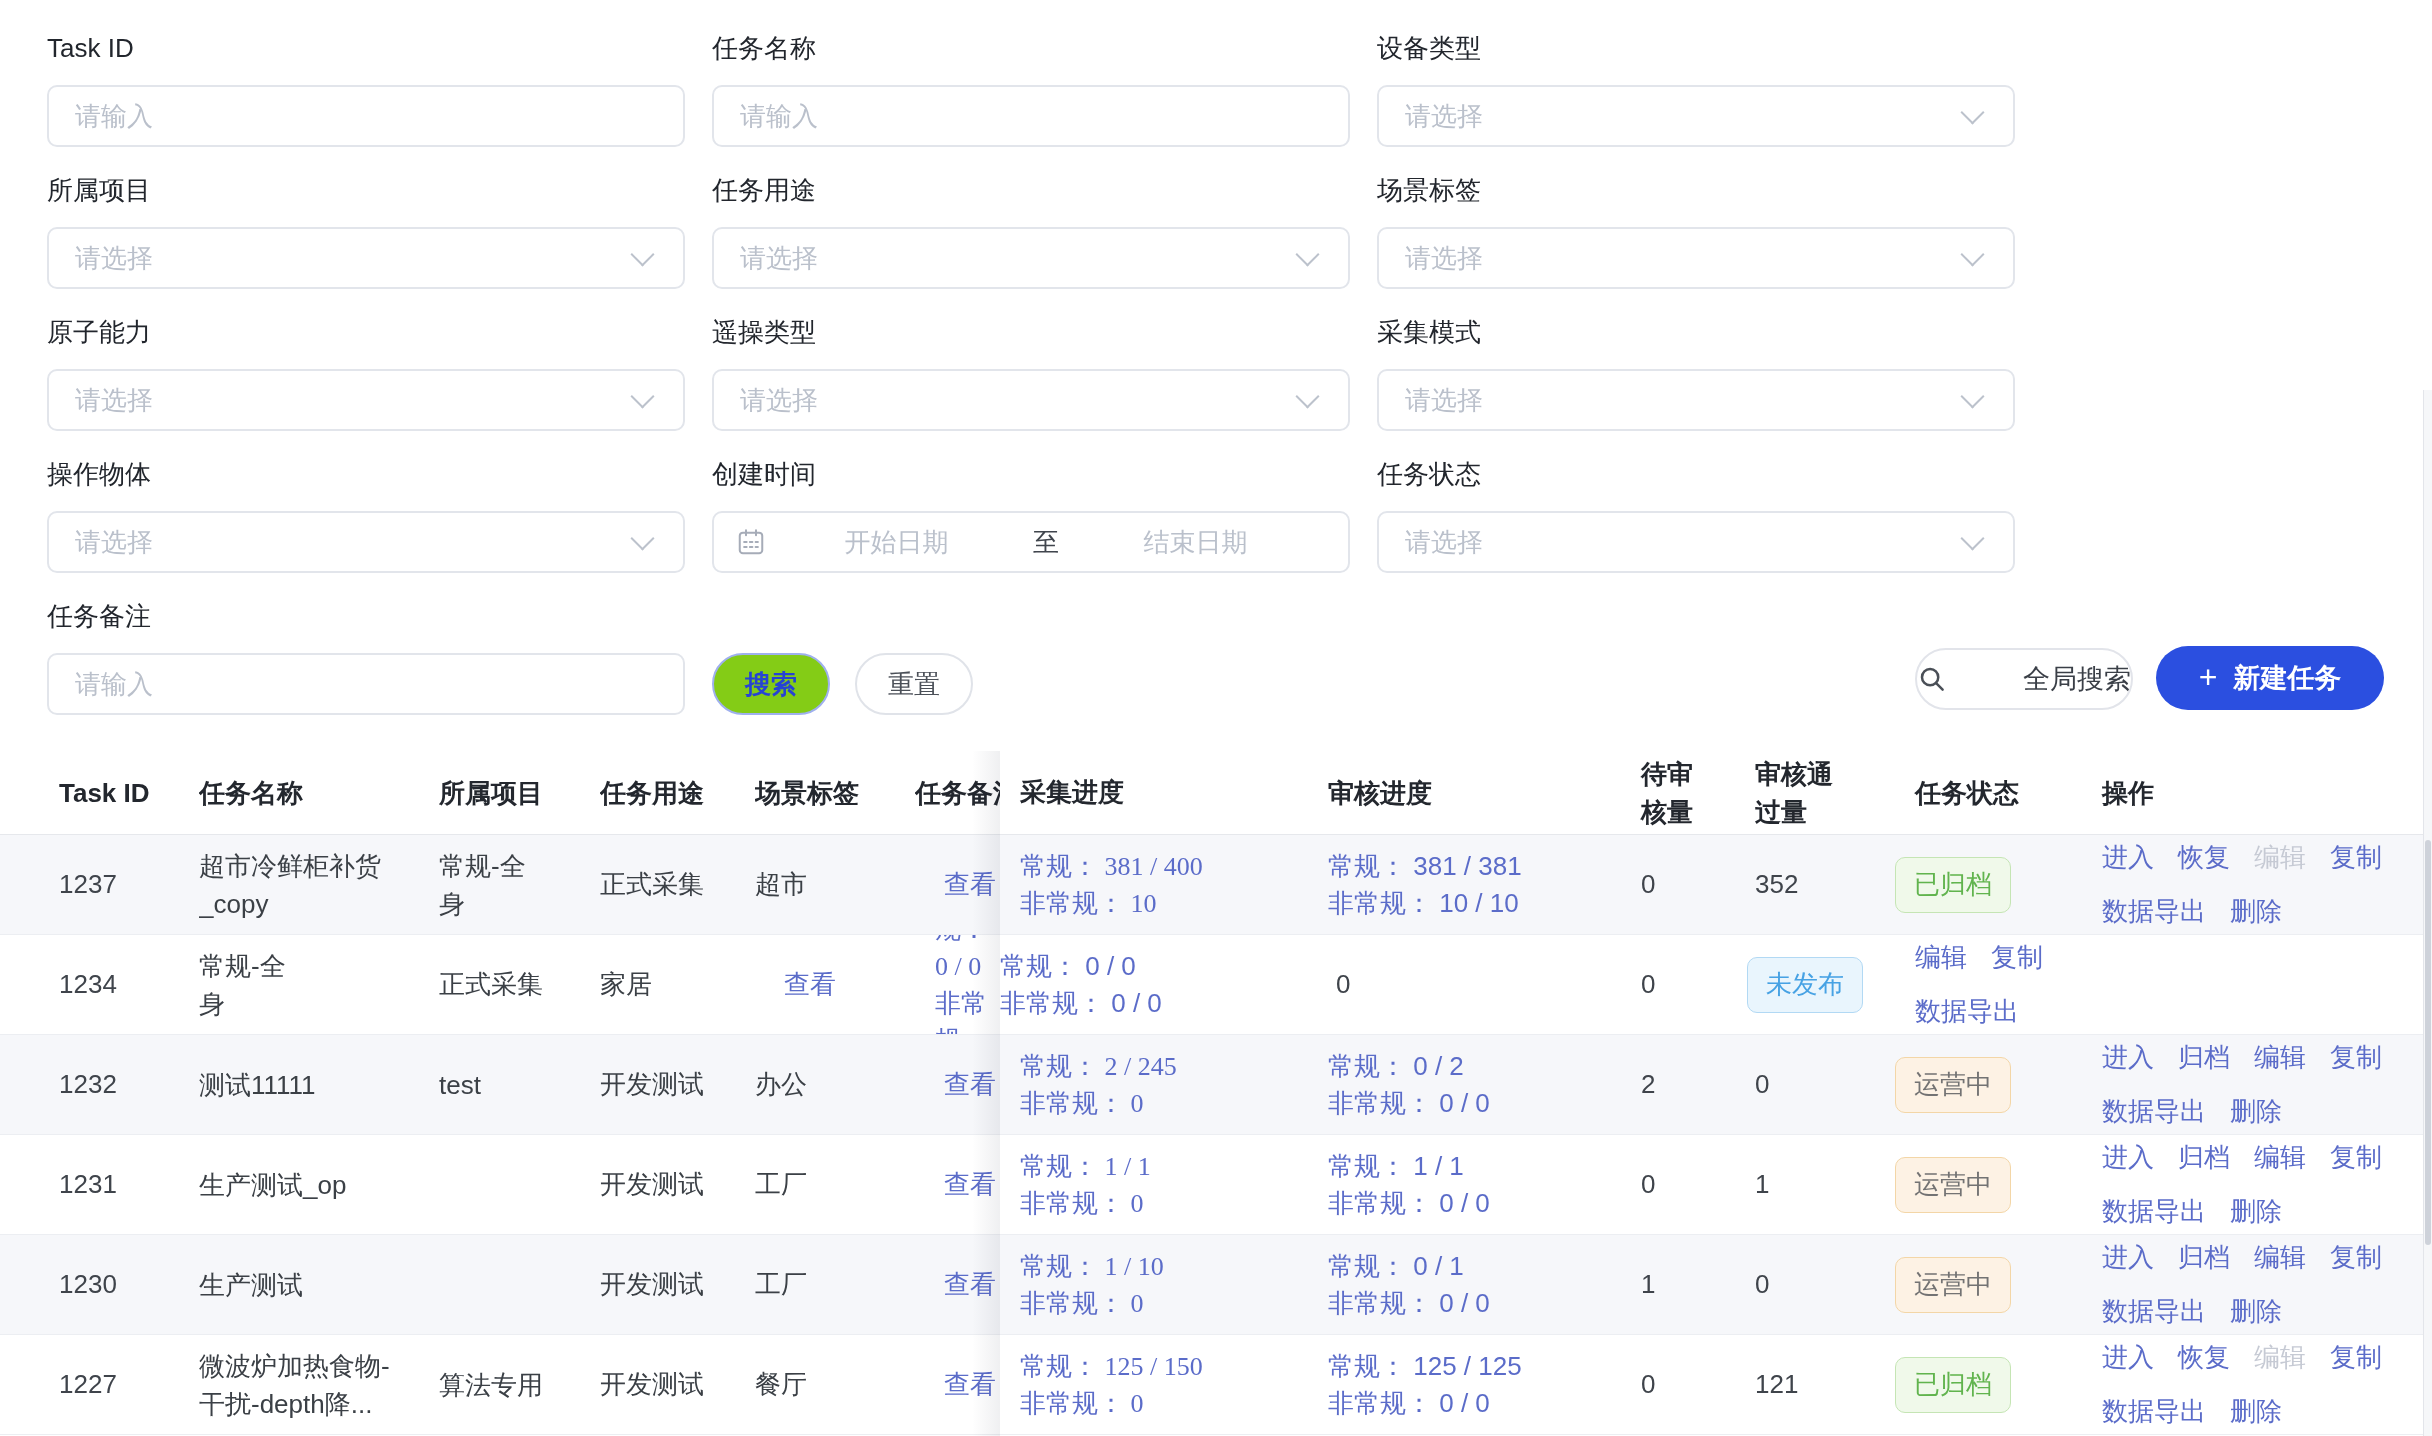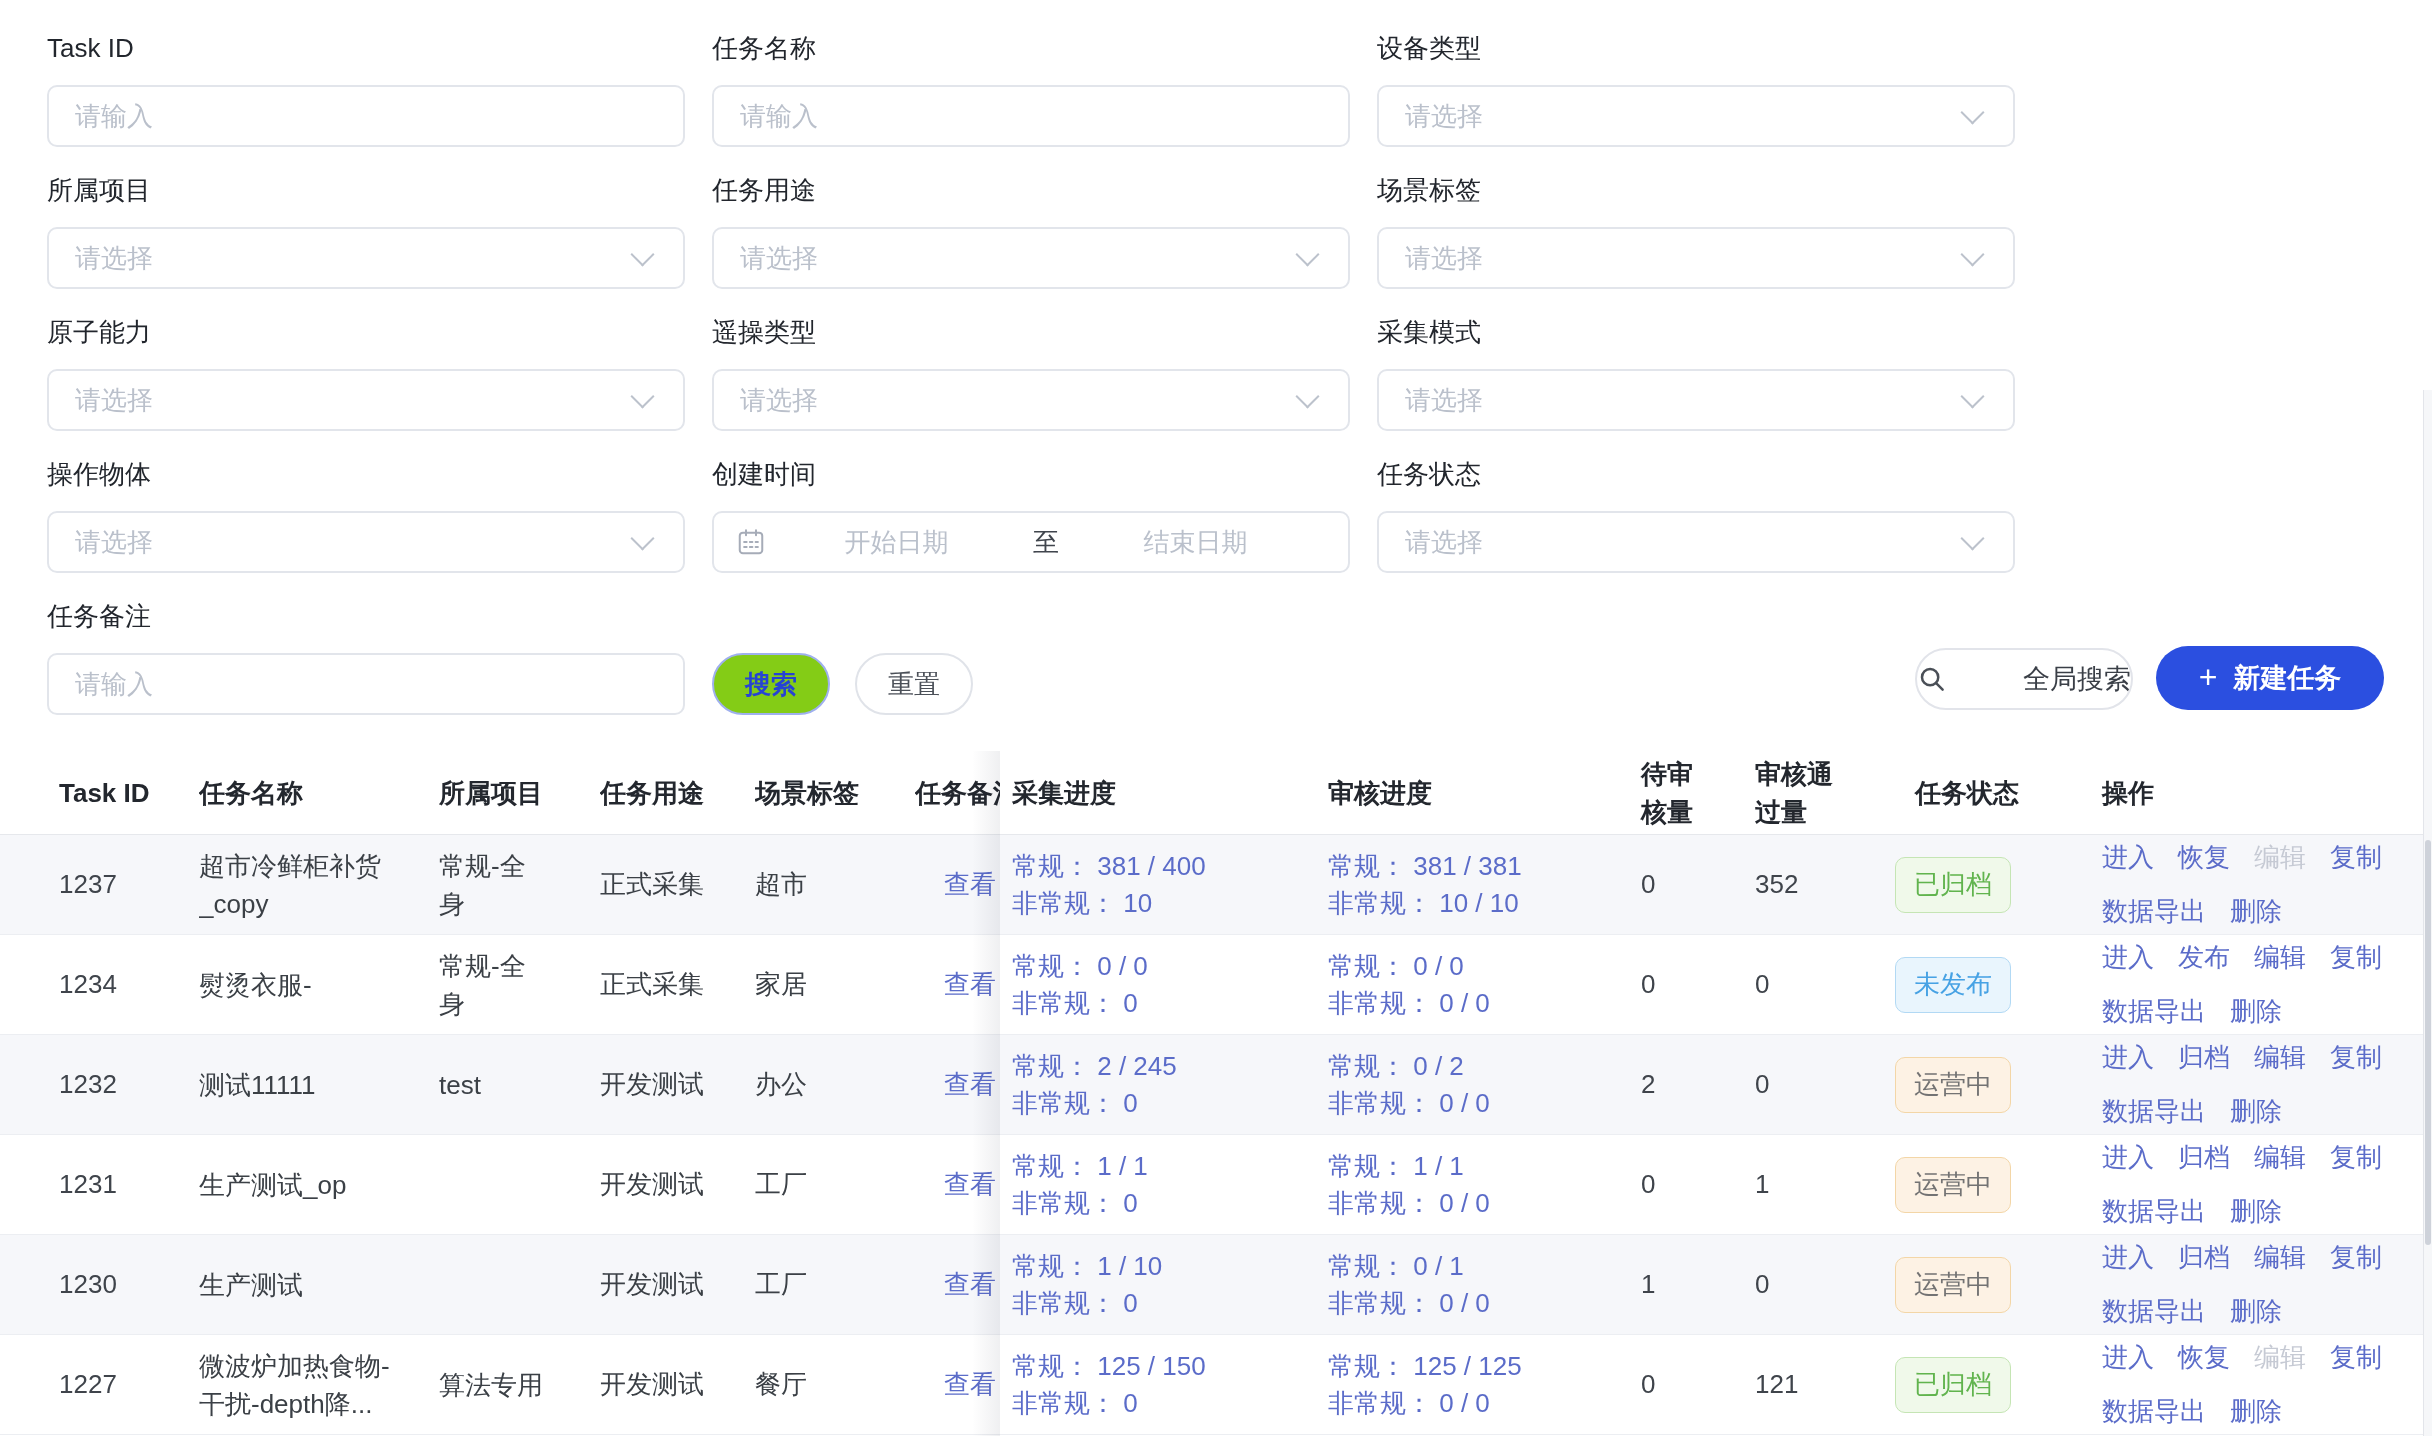--- a/index.html
+++ b/index.html
@@ -46,21 +46,21 @@
         padding-left:59px;box-sizing:border-box;}
   .thead{height:84px;border-bottom:1px solid #e6e8ec;}
   .thead .cell{font-weight:600;color:#23272e;font-size:26px;}
   .cell{display:flex;align-items:center;font-size:26px;color:#3b4046;box-sizing:border-box;overflow:hidden;}
   .pre{white-space:pre-line;line-height:38px;}
   .c6{padding-left:0;}
   .thead .c6{white-space:nowrap;}
   .body-row{height:100px;border-bottom:1px solid #eceef2;}
   .body-row.stripe{background:#f6f7fa;}
   .c6 .remark-link{padding-left:29px;}
-  .c7{padding-left:12px;}
+  .c7{padding-left:20px;font-family:Liberation Serif, serif;}
   .c9,.c10{padding-left:8px;}
   .thead .c11{padding-left:20px;}
   .c12{padding-left:20px;}
   .link{color:#5b6cc9;cursor:pointer;text-decoration:none;}
   .link.disabled{color:#c6cad4;cursor:default;}
   .plines{line-height:37px;color:#5b6cc9;}
   .actions{display:flex;flex-wrap:wrap;column-gap:24px;row-gap:17px;width:330px;line-height:37px;}
   .badge{display:inline-flex;align-items:center;justify-content:center;height:56px;padding:0 18px;
          border-radius:10px;font-size:26px;box-sizing:border-box;border:1px solid;}
   .b-green{color:#61b44e;background:#f0f9ea;border-color:#c5e5b4;}
@@ -265,23 +265,20 @@
               <span class="link">复制</span>
               <span class="link">数据导出</span>
               <span class="link">删除</span>
             </div>
           </div>
   </div>
         <div class="trow body-row">
     <div class="cell c1">
             <span class="v num">1234</span>
           </div>
-    <div class="cell c2">
-            <span class="v pre">熨烫衣服-</span>
-          </div>
     <div class="cell c3">
             <span class="v pre">常规-全
 身</span>
           </div>
     <div class="cell c4">
             <span class="v">正式采集</span>
           </div>
     <div class="cell c5">
             <span class="v">家居</span>
           </div>

